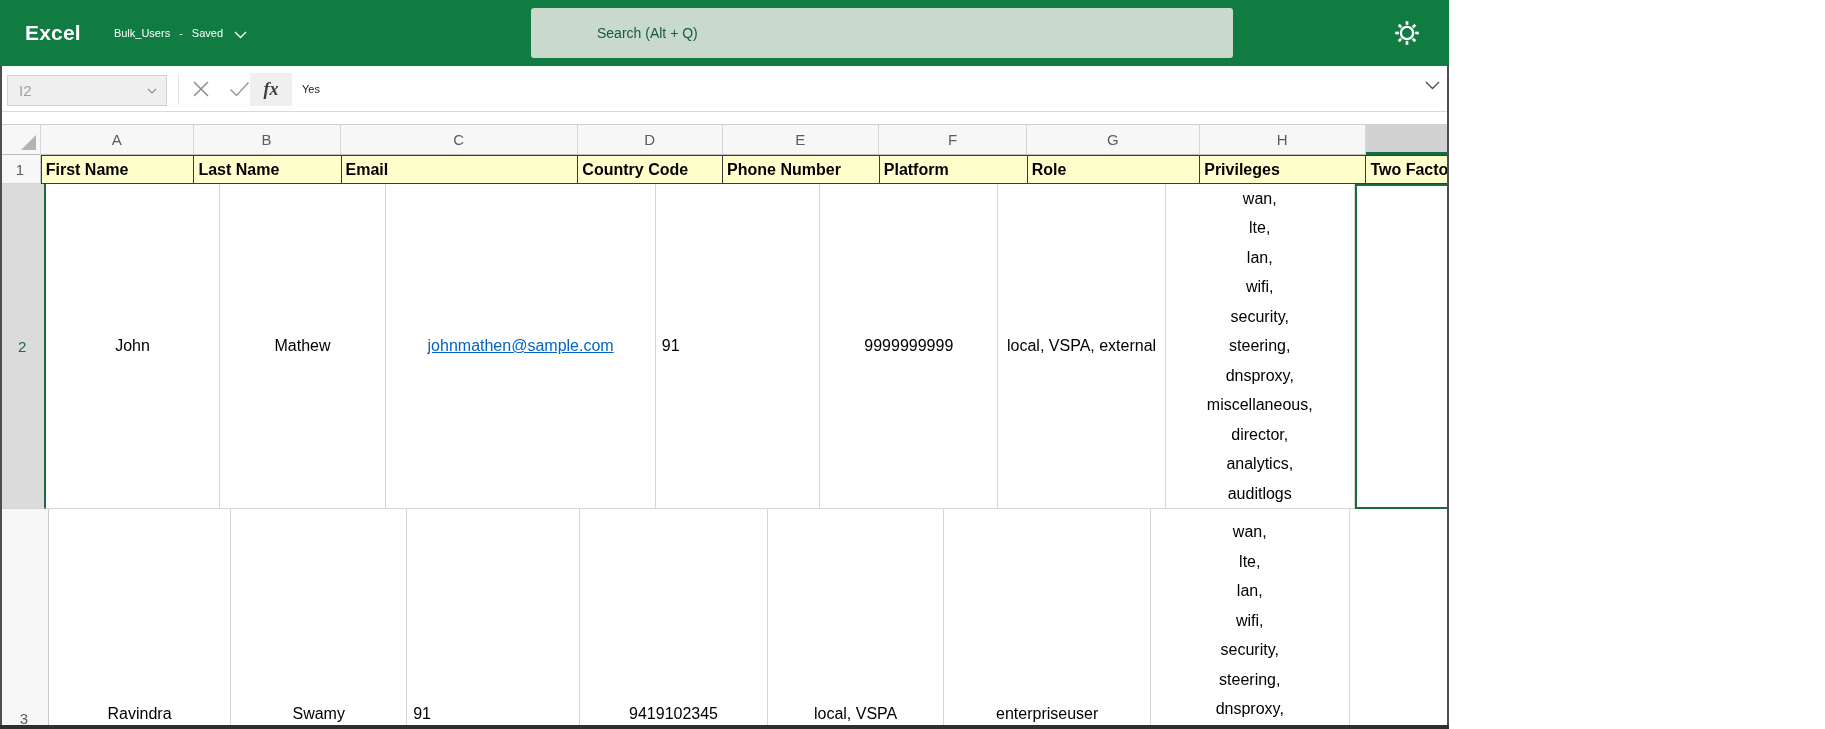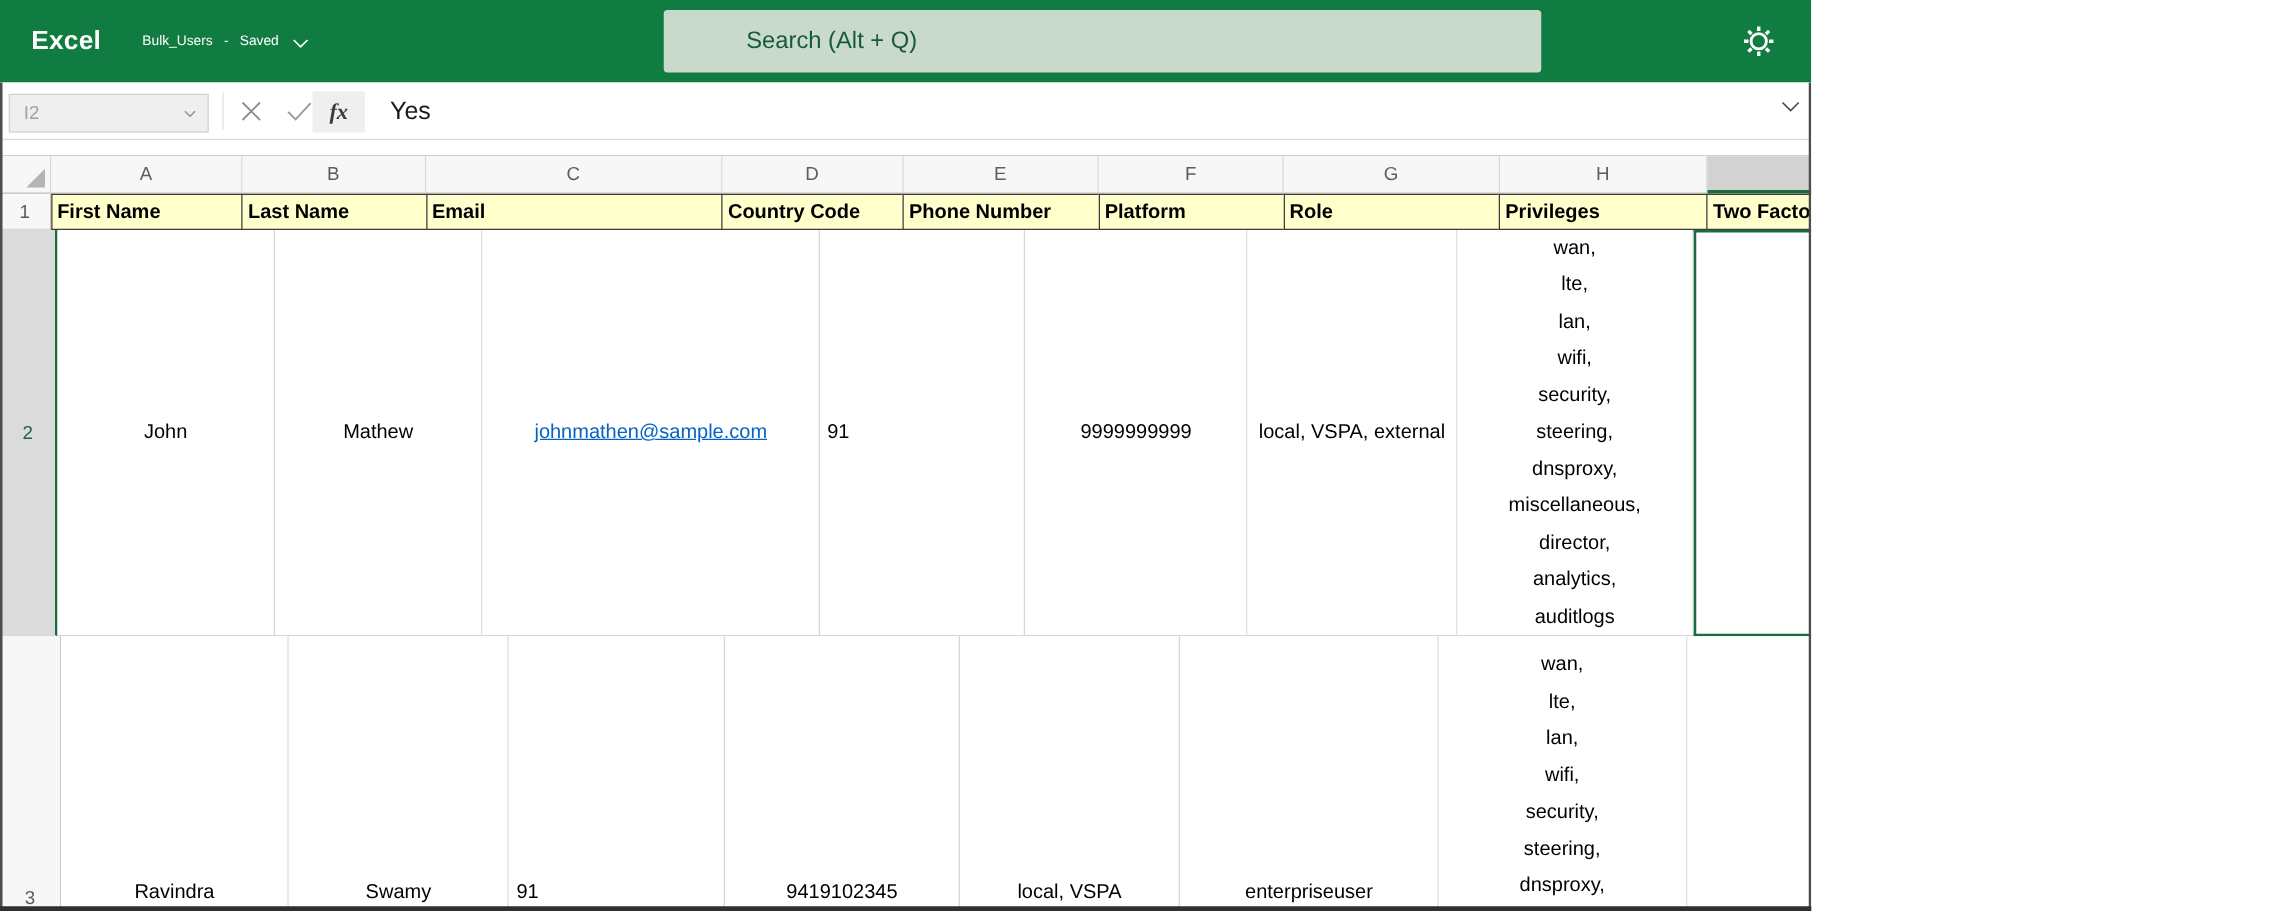--- a/index.html
+++ b/index.html
@@ -5,34 +5,34 @@
   * { margin:0; padding:0; box-sizing:border-box; }
   html,body { width:1825px; height:729px; overflow:hidden; }
   body { font-family:"Liberation Sans", sans-serif; background:#fff; }
   .screen { position:relative; width:1449px; height:729px; background:#fff; overflow:hidden; }
 
   
   .topbar { height:66px; background:#107c41; position:relative; display:flex; align-items:center; color:#fff; }
   .app-logo { font-size:21px; font-weight:bold; margin-left:25px; letter-spacing:.2px; cursor:pointer; }
   .title-grp { margin-left:33px; font-size:11px; display:flex; align-items:center; gap:9px; cursor:pointer; }
   .title-grp .chev { margin-left:2px; margin-top:3px; }
-  .searchbox { position:absolute; left:531px; top:8px; width:702px; height:50px; background:#c9dacd; border:none; border-radius:3px; padding-left:66px; font-size:19px; color:#175b36; font-family:"Liberation Sans", sans-serif; outline:none; }
+  .searchbox { position:absolute; left:531px; top:8px; width:702px; height:50px; background:#c9dacd; border:none; border-radius:3px; padding-left:66px; font-size:14px; color:#175b36; font-family:"Liberation Sans", sans-serif; outline:none; }
   .searchbox::placeholder { color:#175b36; opacity:1; }
   .gearbtn { position:absolute; right:26px; top:50%; transform:translateY(-50%); width:32px; height:32px; display:flex; align-items:center; justify-content:center; cursor:pointer; }
 
   
   .fbar { height:46px; background:#fff; border-bottom:1px solid #d9d9d9; position:relative; }
   .namebox { position:absolute; left:7px; top:9px; width:160px; height:31px; background:#efefef; border:1px solid #d2d2d2; display:flex; align-items:center; padding:0 9px 0 11px; font-size:15px; color:#a2a2a2; }
   .namebox .chev { margin-left:auto; color:#8f8f8f; }
   .fsep { position:absolute; left:178px; top:8px; width:1px; height:30px; background:#e4e4e4; }
   .fbtn { position:absolute; top:0; height:46px; display:flex; align-items:center; justify-content:center; cursor:pointer; }
   .btn-cancel { left:185px; width:32px; }
   .btn-enter  { left:222px; width:34px; }
   .btn-fx { left:250px; top:7px; height:33px; width:42px; background:#efefef; font-family:Liberation Serif, serif; font-style:italic; font-weight:bold; font-size:18px; color:#3c3c3c; }
-  .fvalue { position:absolute; left:312px; top:0; height:46px; display:flex; align-items:center; font-size:20px; color:#1a1a1a; cursor:text; min-width:900px; }
+  .fvalue { position:absolute; left:302px; top:0; height:46px; display:flex; align-items:center; font-size:11px; color:#1a1a1a; cursor:text; min-width:900px; }
   .fexpand { position:absolute; right:9px; top:15px; color:#4f4f4f; cursor:pointer; }
 
   .gaprow { height:12px; background:#fff; }
 
   
   .w-rh{width:51px;} .w-a{width:191px;} .w-b{width:184px;} .w-c{width:297px;}
   .w-d{width:181px;} .w-e{width:196px;} .w-f{width:185px;} .w-g{width:216px;}
   .w-h{width:208px;} .w-i{width:104px;}
   .fill { flex:1; background:#fff; }
 

